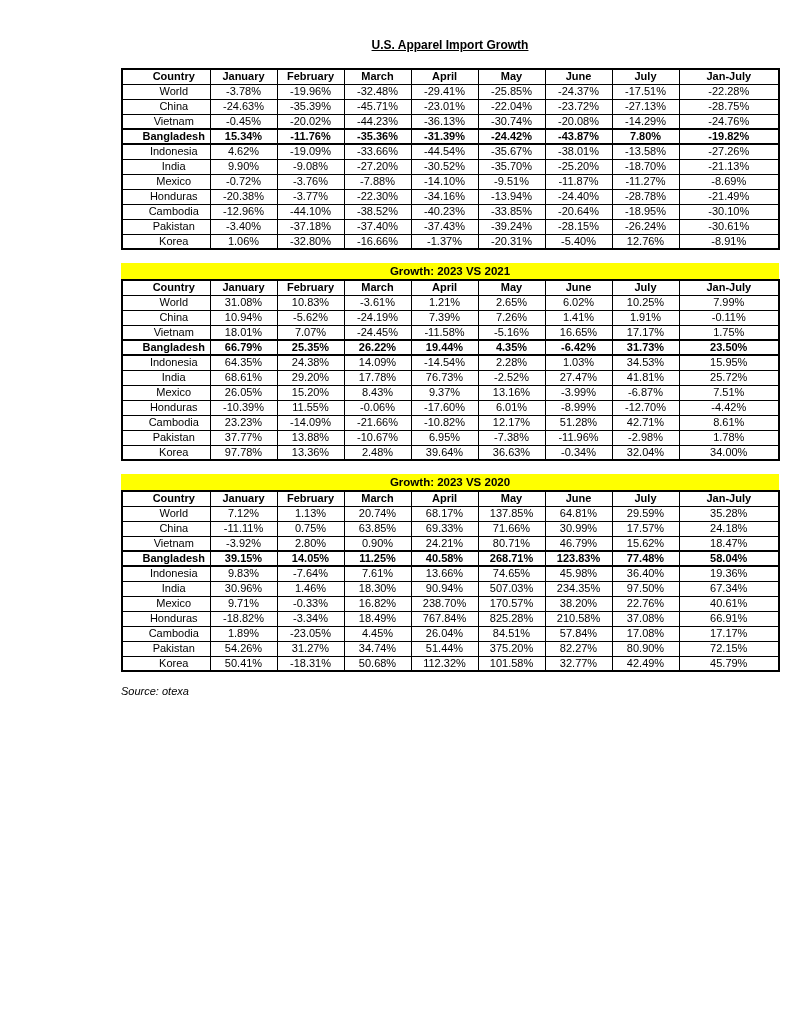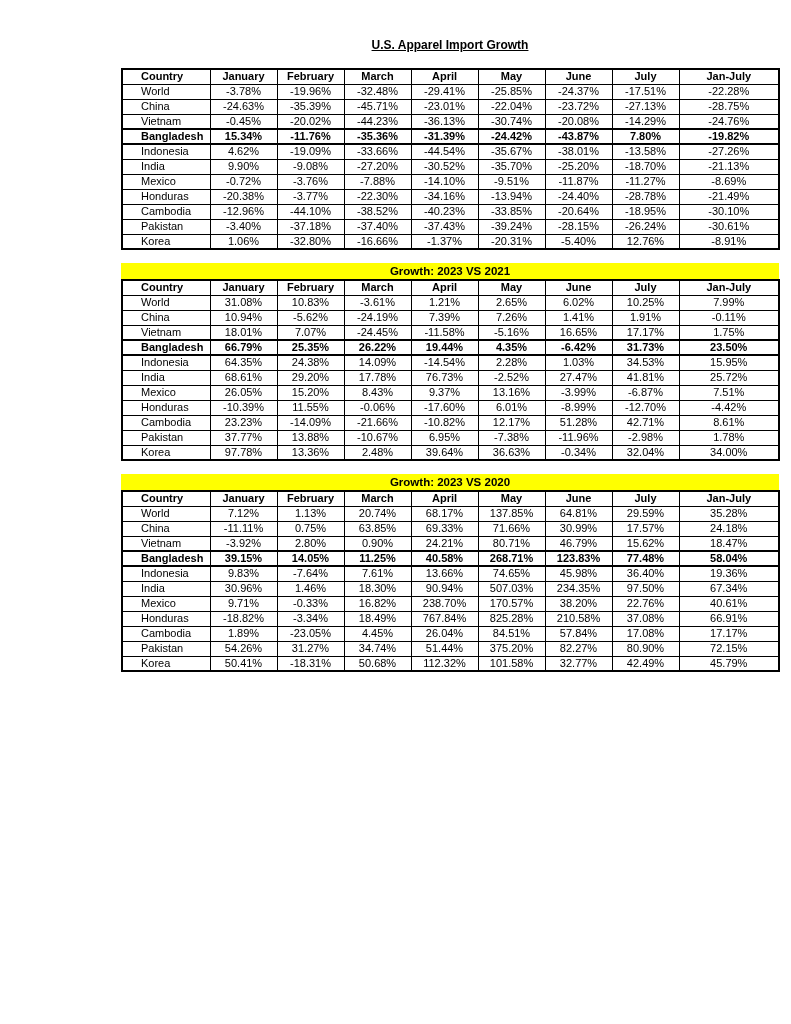--- a/index.html
+++ b/index.html
@@ -39,21 +39,21 @@
   th, td {
     border: 1px solid #000;
     height: 15px;
     line-height: 13px;
     padding: 0 3px;
     text-align: center;
     white-space: nowrap;
     overflow: hidden;
   }
   th { font-weight: bold; text-align: center; }
-  th.country-col, td.country-col { text-align: left; padding-left: 18px; }
+  th.country-col, td.country-col { text-align: center; padding-left: 18px; }
   tr.hl td {
     font-weight: bold;
     border-top: 2px solid #000;
     border-bottom: 2px solid #000;
   }
   .source {
     font-style: italic;
     font-size: 11px;
     margin-top: 2px;
   }
@@ -514,14 +514,15 @@
                 <td>112.32%</td>
                 <td>101.58%</td>
                 <td>32.77%</td>
                 <td>42.49%</td>
                 <td>45.79%</td>
               </tr>
             </tbody>
           </table>
         </div>
       </div>
+    <div class="source">Source: otexa</div>
   </div>
 </div>
 
 </body></html>

